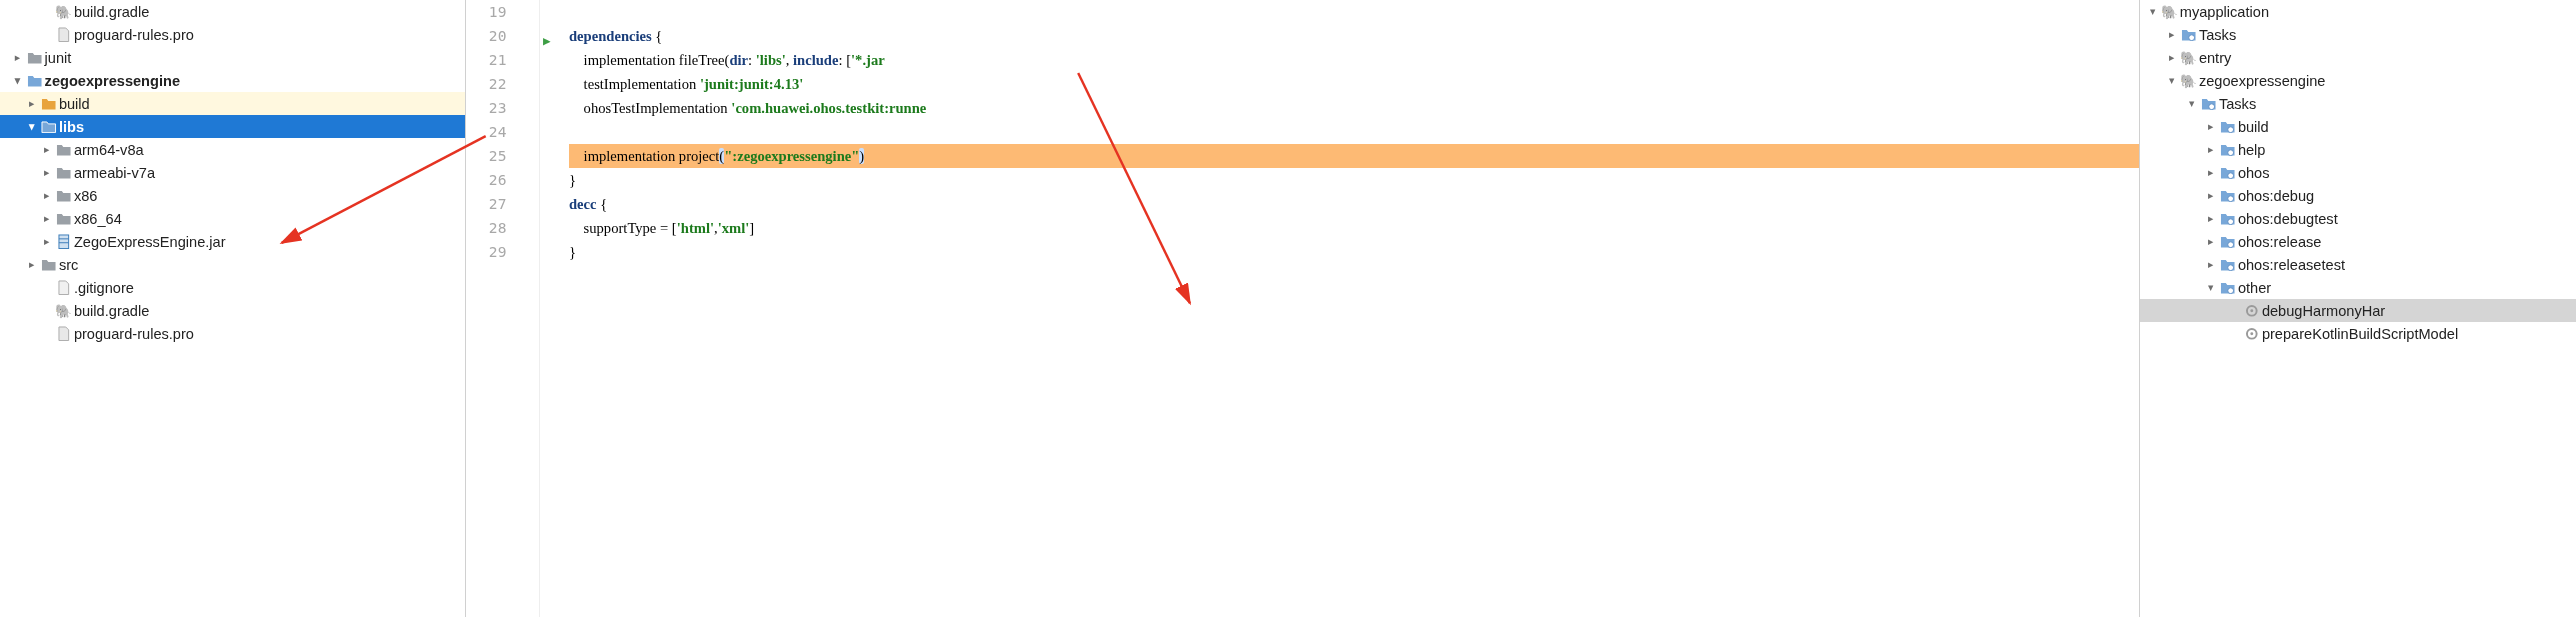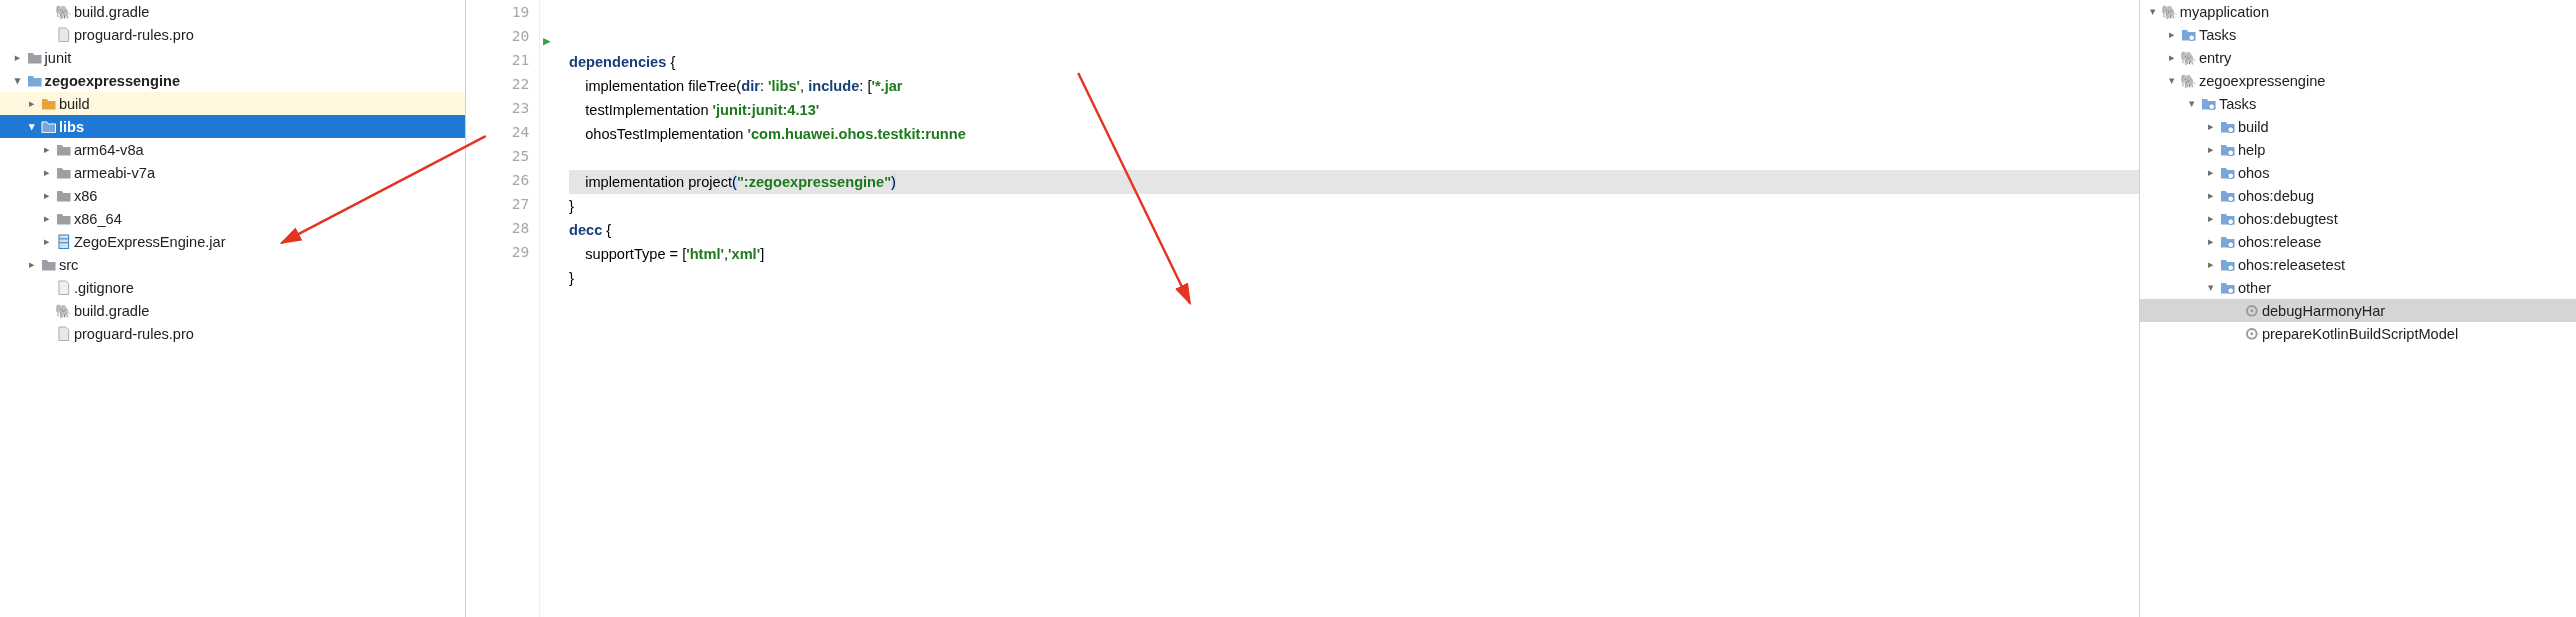--- a/index.html
+++ b/index.html
@@ -34,25 +34,25 @@
   .arrow { width: 15.5px; display: inline-flex; justify-content: center; color: #6e6e6e; font-size: 10.7px; }
   .tree-row.sel-blue .arrow { color: #fff; }
   .tree-icon { width: 19.4px; display: inline-flex; justify-content: center; align-items: center; }
 
   
   .gutter {
     width: 74px; background: #fff; border-right: 1px solid #eee;
     color: #a8a8a8; text-align: right; font-family: "Menlo", monospace; font-size: 14.6px;
     padding-right: 9.7px;
   }
-  .gutter-row { height: 24px; line-height: 24px; position: relative; }
+  .gutter-row { height: 24px; line-height: 24px; position: relative; text-align: center; }
   .gutter-row .play { position: absolute; right: -21.4px; top: 4.9px; color: #3d9e45; font-size: 12.6px; }
-  .code-area { flex: 1; font-family: Liberation Sans, sans-serif; font-size: 14.6px; padding-left: 29px; margin-top: 26px; }
+  .code-area { flex: 1; font-family: Liberation Serif, serif; font-size: 14.6px; padding-left: 29px; }
   .code-line { height: 24px; line-height: 24px; white-space: pre; }
-  .hl-line { background: #e5e5e5; }
+  .hl-line { background: #fdba74; }
   .kw { color: #1a3e7a; font-weight: 600; }
   .str { color: #1c7a1c; font-weight: 600; }
   .paren-hl { background: #c8dfff; border-radius: 1.9px; }
 
   
   .gtree-row {
     display: flex; align-items: center; height: 23px;
     font-family: -apple-system, "Segoe UI", sans-serif; font-size: 14.6px;
     color: #222; white-space: nowrap;
   }

